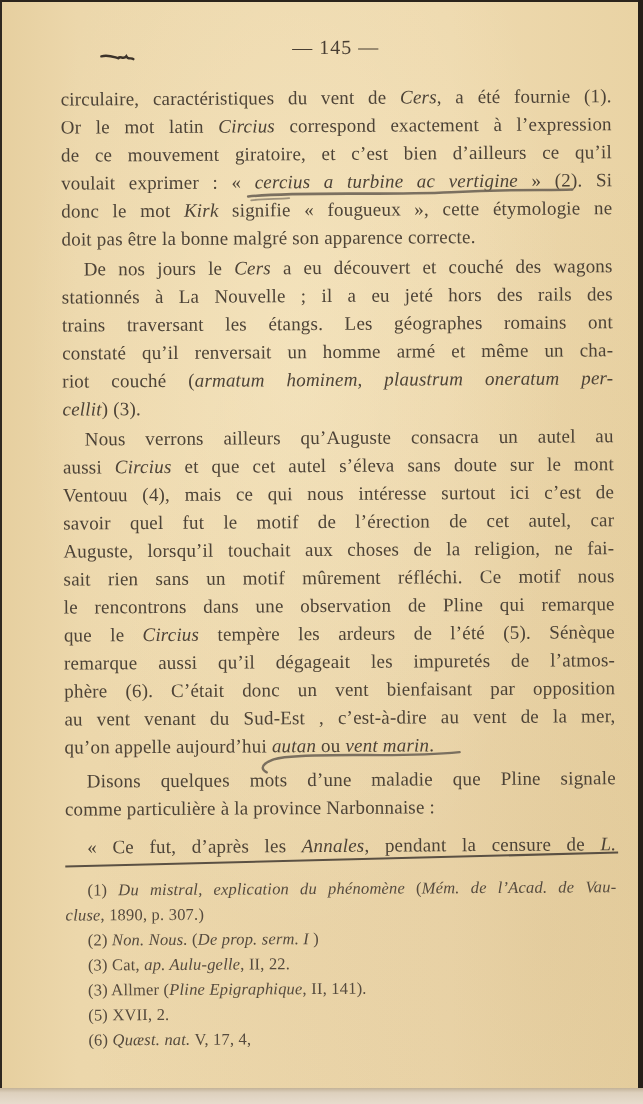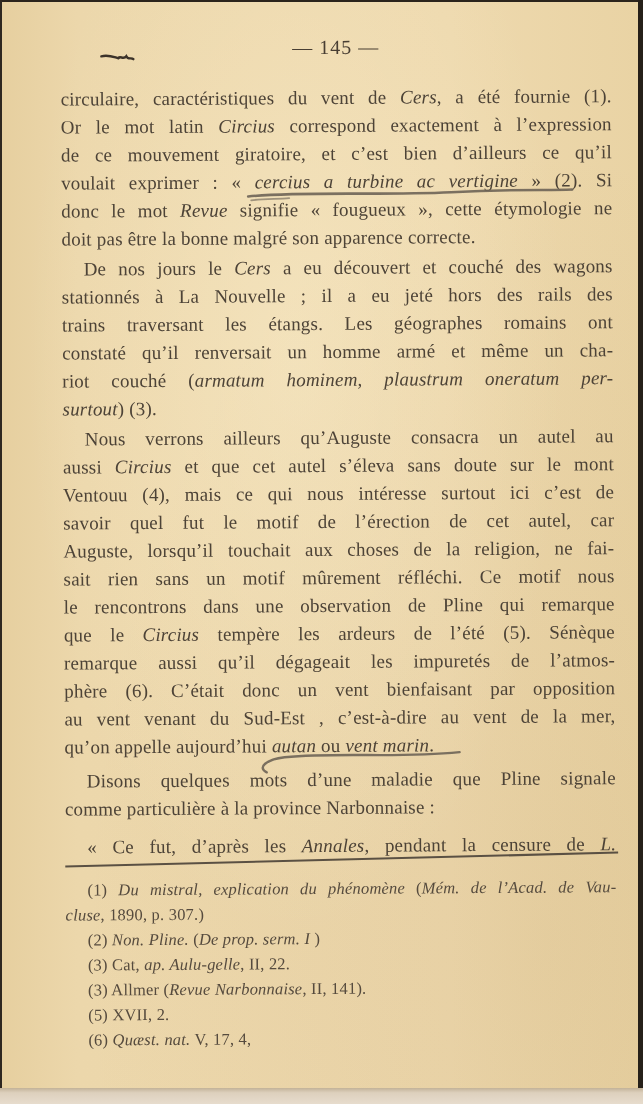--- a/index.html
+++ b/index.html
@@ -53,30 +53,30 @@
   <div class="content">
 
     <div class="pagenum">— 145 —</div>
 
     <div class="bodytext" id="bodytext">
         <div class="para">
           <div class="line just"><span>circulaire, caractéristiques du vent de </span><em>Cers</em><span>, a été fournie (1).</span></div>
           <div class="line just"><span>Or le mot latin </span><em>Circius</em><span> correspond exactement à l’expression</span></div>
           <div class="line just"><span>de ce mouvement giratoire, et c’est bien d’ailleurs ce qu’il</span></div>
           <div class="line just"><span>voulait exprimer : « </span><em>cercius a turbine ac vertigine</em><span> » (2). Si</span></div>
-          <div class="line just"><span>donc le mot </span><em>Revue</em><span> signifie « fougueux », cette étymologie ne</span></div>
+          <div class="line just"><span>donc le mot </span><em>Kirk</em><span> signifie « fougueux », cette étymologie ne</span></div>
           <div class="line"><span>doit pas être la bonne malgré son apparence correcte.</span></div>
         </div>
         <div class="para">
           <div class="line just ind"><span>De nos jours le </span><em>Cers</em><span> a eu découvert et couché des wagons</span></div>
           <div class="line just"><span>stationnés à La Nouvelle ; il a eu jeté hors des rails des</span></div>
           <div class="line just"><span>trains traversant les étangs. Les géographes romains ont</span></div>
           <div class="line just"><span>constaté qu’il renversait un homme armé et même un cha-</span></div>
           <div class="line just"><span>riot couché (</span><em>armatum hominem, plaustrum oneratum per-</em></div>
-          <div class="line"><em>surtout</em><span>) (3).</span></div>
+          <div class="line"><em>cellit</em><span>) (3).</span></div>
         </div>
         <div class="para">
           <div class="line just ind"><span>Nous verrons ailleurs qu’Auguste consacra un autel au</span></div>
           <div class="line just"><span>aussi </span><em>Circius</em><span> et que cet autel s’éleva sans doute sur le mont</span></div>
           <div class="line just"><span>Ventouu (4), mais ce qui nous intéresse surtout ici c’est de</span></div>
           <div class="line just"><span>savoir quel fut le motif de l’érection de cet autel, car</span></div>
           <div class="line just"><span>Auguste, lorsqu’il touchait aux choses de la religion, ne fai-</span></div>
           <div class="line just"><span>sait rien sans un motif mûrement réfléchi. Ce motif nous</span></div>
           <div class="line just"><span>le rencontrons dans une observation de Pline qui remarque</span></div>
           <div class="line just"><span>que le </span><em>Circius</em><span> tempère les ardeurs de l’été (5). Sénèque</span></div>
@@ -92,23 +92,23 @@
         <div class="para gap-md">
           <div class="line just ind"><span>« Ce fut, d’après les </span><em>Annales</em><span>, pendant la censure de </span><em>L.</em></div>
         </div>
       </div>
 
     <div class="footrule"></div>
 
     <div class="footnotes" id="footnotes">
         <div class="line just ind"><span>(1) </span><em>Du mistral, explication du phénomène</em><span> (</span><em>Mém. de l’Acad. de Vau-</em></div>
         <div class="line"><em>cluse</em><span>, 1890, p. 307.)</span></div>
-        <div class="line ind"><span>(2) </span><em>Non. Pline.</em><span> (</span><em>De prop. serm. I</em><span> )</span></div>
+        <div class="line ind"><span>(2) </span><em>Non. Nous.</em><span> (</span><em>De prop. serm. I</em><span> )</span></div>
         <div class="line ind"><span>(3) Cat, </span><em>ap. Aulu-gelle</em><span>, II, 22.</span></div>
-        <div class="line ind"><span>(3) Allmer (</span><em>Revue Narbonnaise</em><span>, II, 141).</span></div>
+        <div class="line ind"><span>(3) Allmer (</span><em>Pline Epigraphique</em><span>, II, 141).</span></div>
         <div class="line ind"><span>(5) XVII, 2.</span></div>
         <div class="line ind"><span>(6) </span><em>Quæst. nat.</em><span> V, 17, 4,</span></div>
       </div>
 
     <svg class="overlay" width="643" height="1104" viewBox="0 0 643 1104">
       <path d="M101 55 C 108 53, 114 56, 118 57 C 120 54, 123 59, 126 55 C 128 59, 131 56, 133 58" fill="none" stroke="#3c332a" stroke-width="2.4" stroke-linecap="round"></path>
       <path d="M247 196 C 300 191, 380 196, 450 193 S 545 192, 571 191" fill="none" stroke="#6e6456" stroke-width="2.6" stroke-linecap="round" opacity="0.9"></path>
       <path d="M250 200 C 262 198, 276 199, 288 198" fill="none" stroke="#7a7062" stroke-width="1.8" stroke-linecap="round" opacity="0.7"></path>
       <path d="M262 772 C 252 767, 262 759, 280 757 C 340 752, 390 759, 455 753" fill="none" stroke="#6e6456" stroke-width="2.4" stroke-linecap="round" opacity="0.9"></path>
     </svg>

